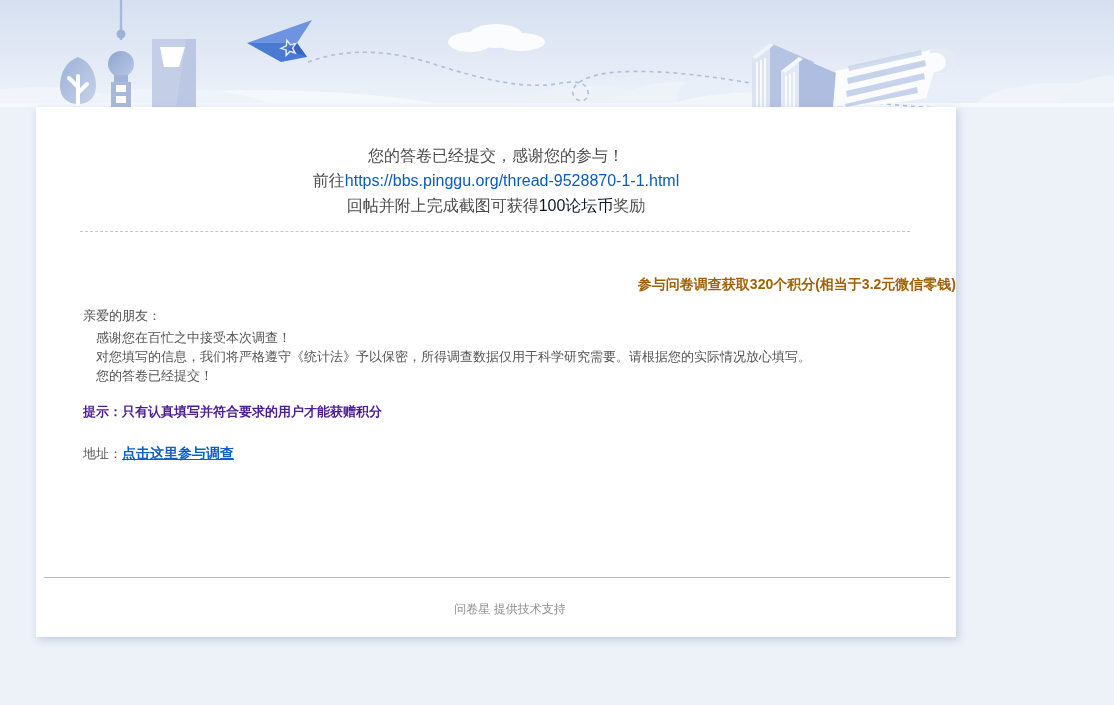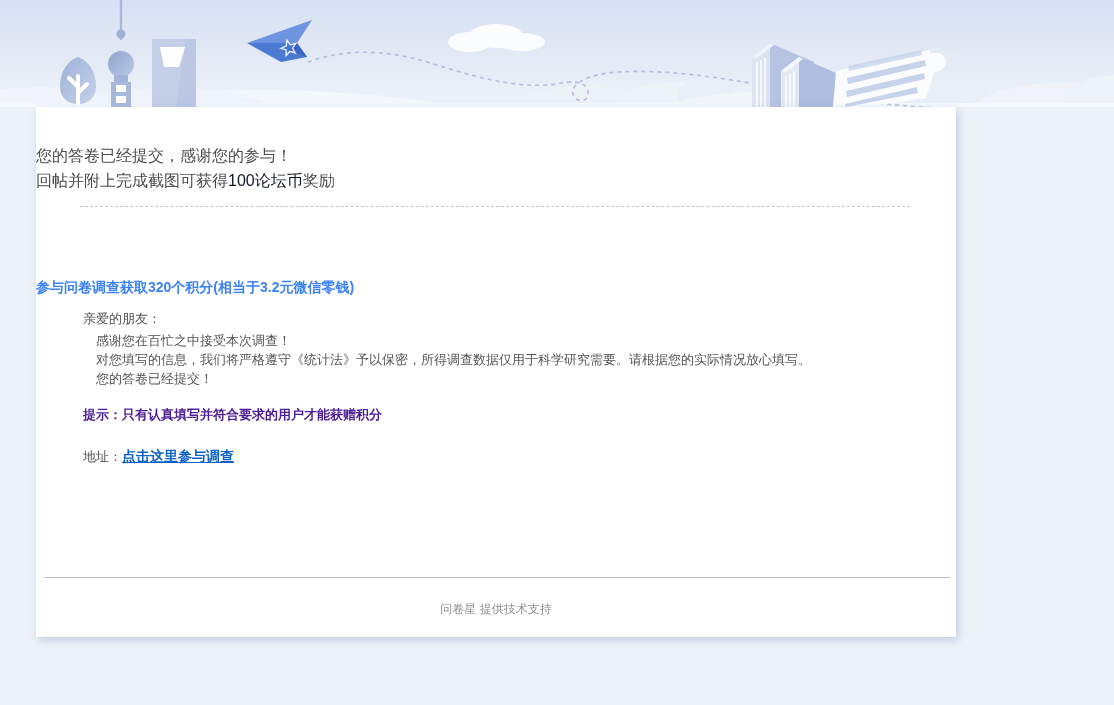--- a/index.html
+++ b/index.html
@@ -11,29 +11,29 @@
   
   .sky{position:absolute;top:0;left:0;width:1114px;height:107px;overflow:hidden;}
   .sky svg{display:block;}
   
   .card{
     position:absolute;left:36px;top:107px;width:920px;height:530px;
     background:#ffffff;
     box-shadow:2px 3px 8px rgba(130,150,195,.40);
   }
   .center-block{
-    padding-top:36px;
+    padding-top:36px;text-align:center;
     font-size:16px;line-height:25px;color:#4c4c4c;
   }
   .url-link{color:#0b5bbf;text-decoration:none;cursor:pointer;}
   .reward-red{color:#0f172a;}
   .dashed-divider{height:0;border-top:1px dashed #c6c6c6;margin:13px 46px 0 44px;}
   .promo{
-    margin-top:72px;text-align:left;
-    font-size:14px;font-weight:bold;color:#3b82f6;
+    margin-top:44px;text-align:right;
+    font-size:14px;font-weight:bold;color:#a16207;
   }
   .letter{
     margin:12px 47px 0 47px;
     font-size:13px;line-height:19px;color:#555555;
   }
   .letter .salutation{margin-bottom:3px;}
   .letter .ind{padding-left:13px;}
   .tip{
     margin:18px 47px 0 47px;
     font-size:13px;font-weight:bold;color:#4c1d95;
@@ -42,21 +42,21 @@
     margin:24px 47px 0 47px;
     font-size:13px;color:#555555;
   }
   .addr a{
     font-size:14px;font-weight:bold;color:#0c60c6;
     text-decoration:underline;cursor:pointer;text-align:center;
   }
   .foot-rule{position:absolute;left:8px;right:6px;top:470px;border-top:1px solid #bbbbbb;}
   .foot-text{
     position:absolute;top:494px;left:0;width:100%;text-align:center;
-    font-size:12px;color:#8f8f8f;
+    font-size:12px;color:#8f8f8f;padding-left:14px;
   }
 </style>
 </head>
 <body>
 
 <div class="sky">
   <svg width="1114" height="107" viewBox="0 0 1114 107">
     <defs>
       <linearGradient id="skyG" x1="0" y1="0" x2="0" y2="1">
         <stop offset="0" stop-color="#d6e0f1"></stop>
@@ -146,20 +146,23 @@
       <polygon points="848,66 921,50 922,55 849,71" fill="#c7d3ea" opacity="0.8"></polygon>
     </g>
   </svg>
 </div>
 
 <div class="card">
 
   <div class="center-block">
     <div>您的答卷已经提交，感谢您的参与！</div>
     <div>
+      <span>前往</span><a class="url-link">https://bbs.pinggu.org/thread-9528870-1-1.html</a>
+    </div>
+    <div>
       <span>回帖并附上完成截图可获得</span><span class="reward-red">100论坛币</span><span>奖励</span>
     </div>
   </div>
 
   <div class="dashed-divider"></div>
 
   <div class="promo">参与问卷调查获取320个积分(相当于3.2元微信零钱)</div>
 
   <div class="letter">
     <div class="salutation">亲爱的朋友：</div>

